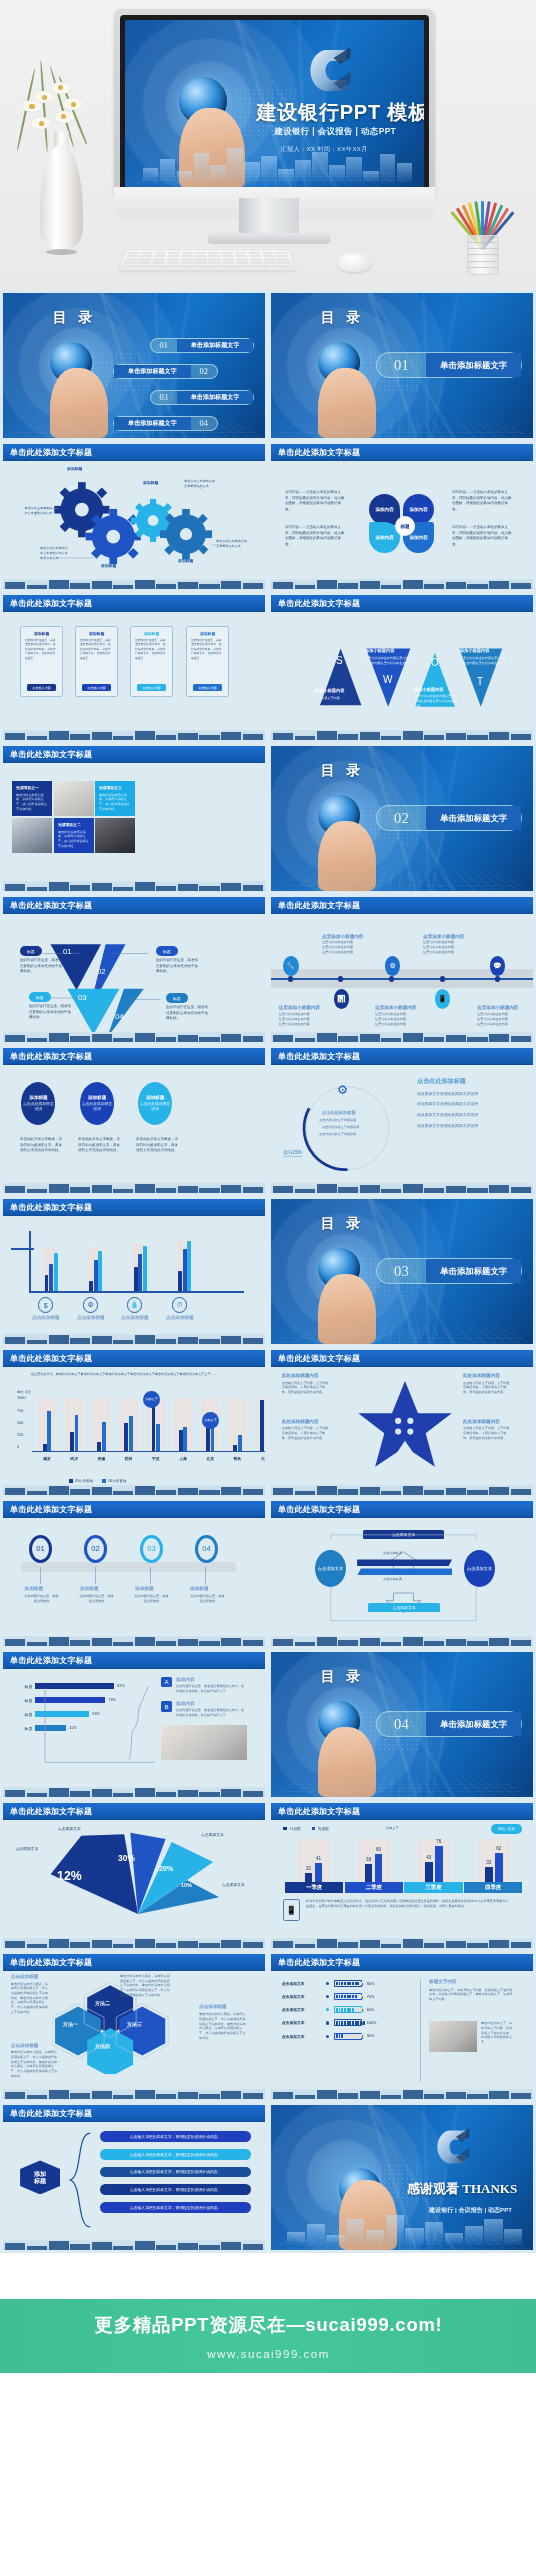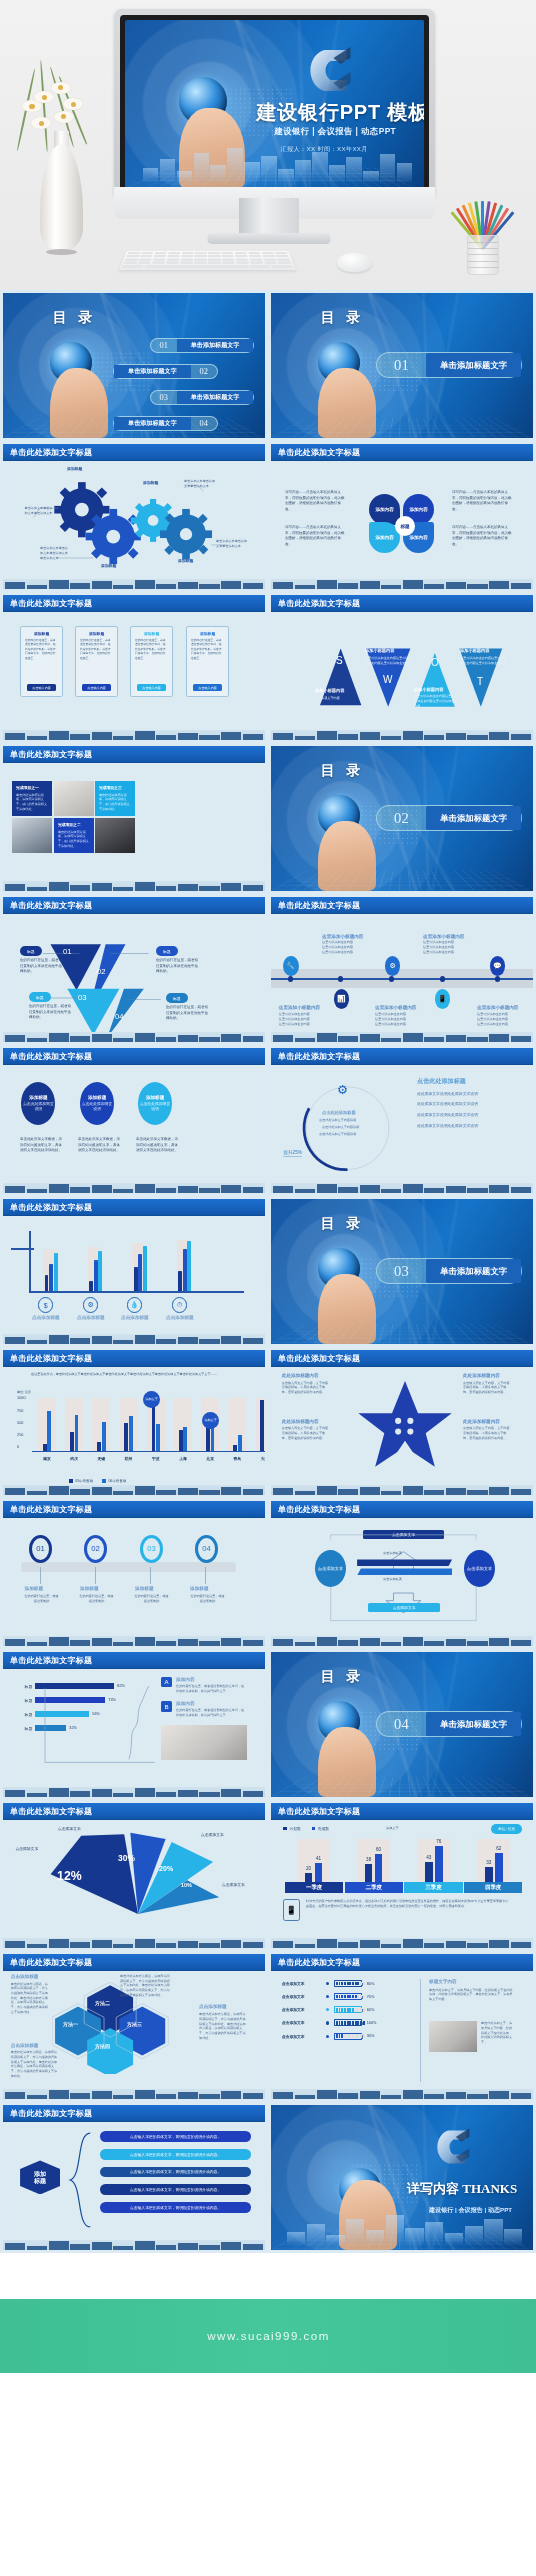--- a/index.html
+++ b/index.html
@@ -1641,26 +1641,27 @@
             <stop offset="0%" stop-color="#e9f2fb"></stop>
                   <stop offset="55%" stop-color="#8fb6dd"></stop>
                   <stop offset="100%" stop-color="#2b5c96"></stop>
           </linearGradient>
               </defs>
           <path d="M78 14 L34 14 A36 42 0 0 0 34 96 L78 96 L78 74 L46 74 A20 22 0 0 1 46 36 L78 36 Z" fill="url(#lg2)"></path>
           <path d="M52 30 L86 8 L86 30 L66 42 Z" fill="#1d3f6b" opacity="0.85"></path>
           <path d="M52 80 L86 58 L86 80 L66 92 Z" fill="#1d3f6b" opacity="0.6"></path>
         </svg>
       </div>
-      <div class="thanks-title">详写内容 THANKS</div>
+      <div class="thanks-title">感谢观看 THANKS</div>
       <div class="thanks-sub">建设银行 | 会议报告 | 动态PPT</div>
     </div>
   </div>
     </div>
 
 </div>
 
 <div class="footer-gap"></div>
 <div class="footer-banner">
+  <div class="f1">更多精品PPT资源尽在—sucai999.com!</div>
   <div class="f2">www.sucai999.com</div>
 </div>
 <div class="footer-tail"></div>
 
 
 </body></html>

